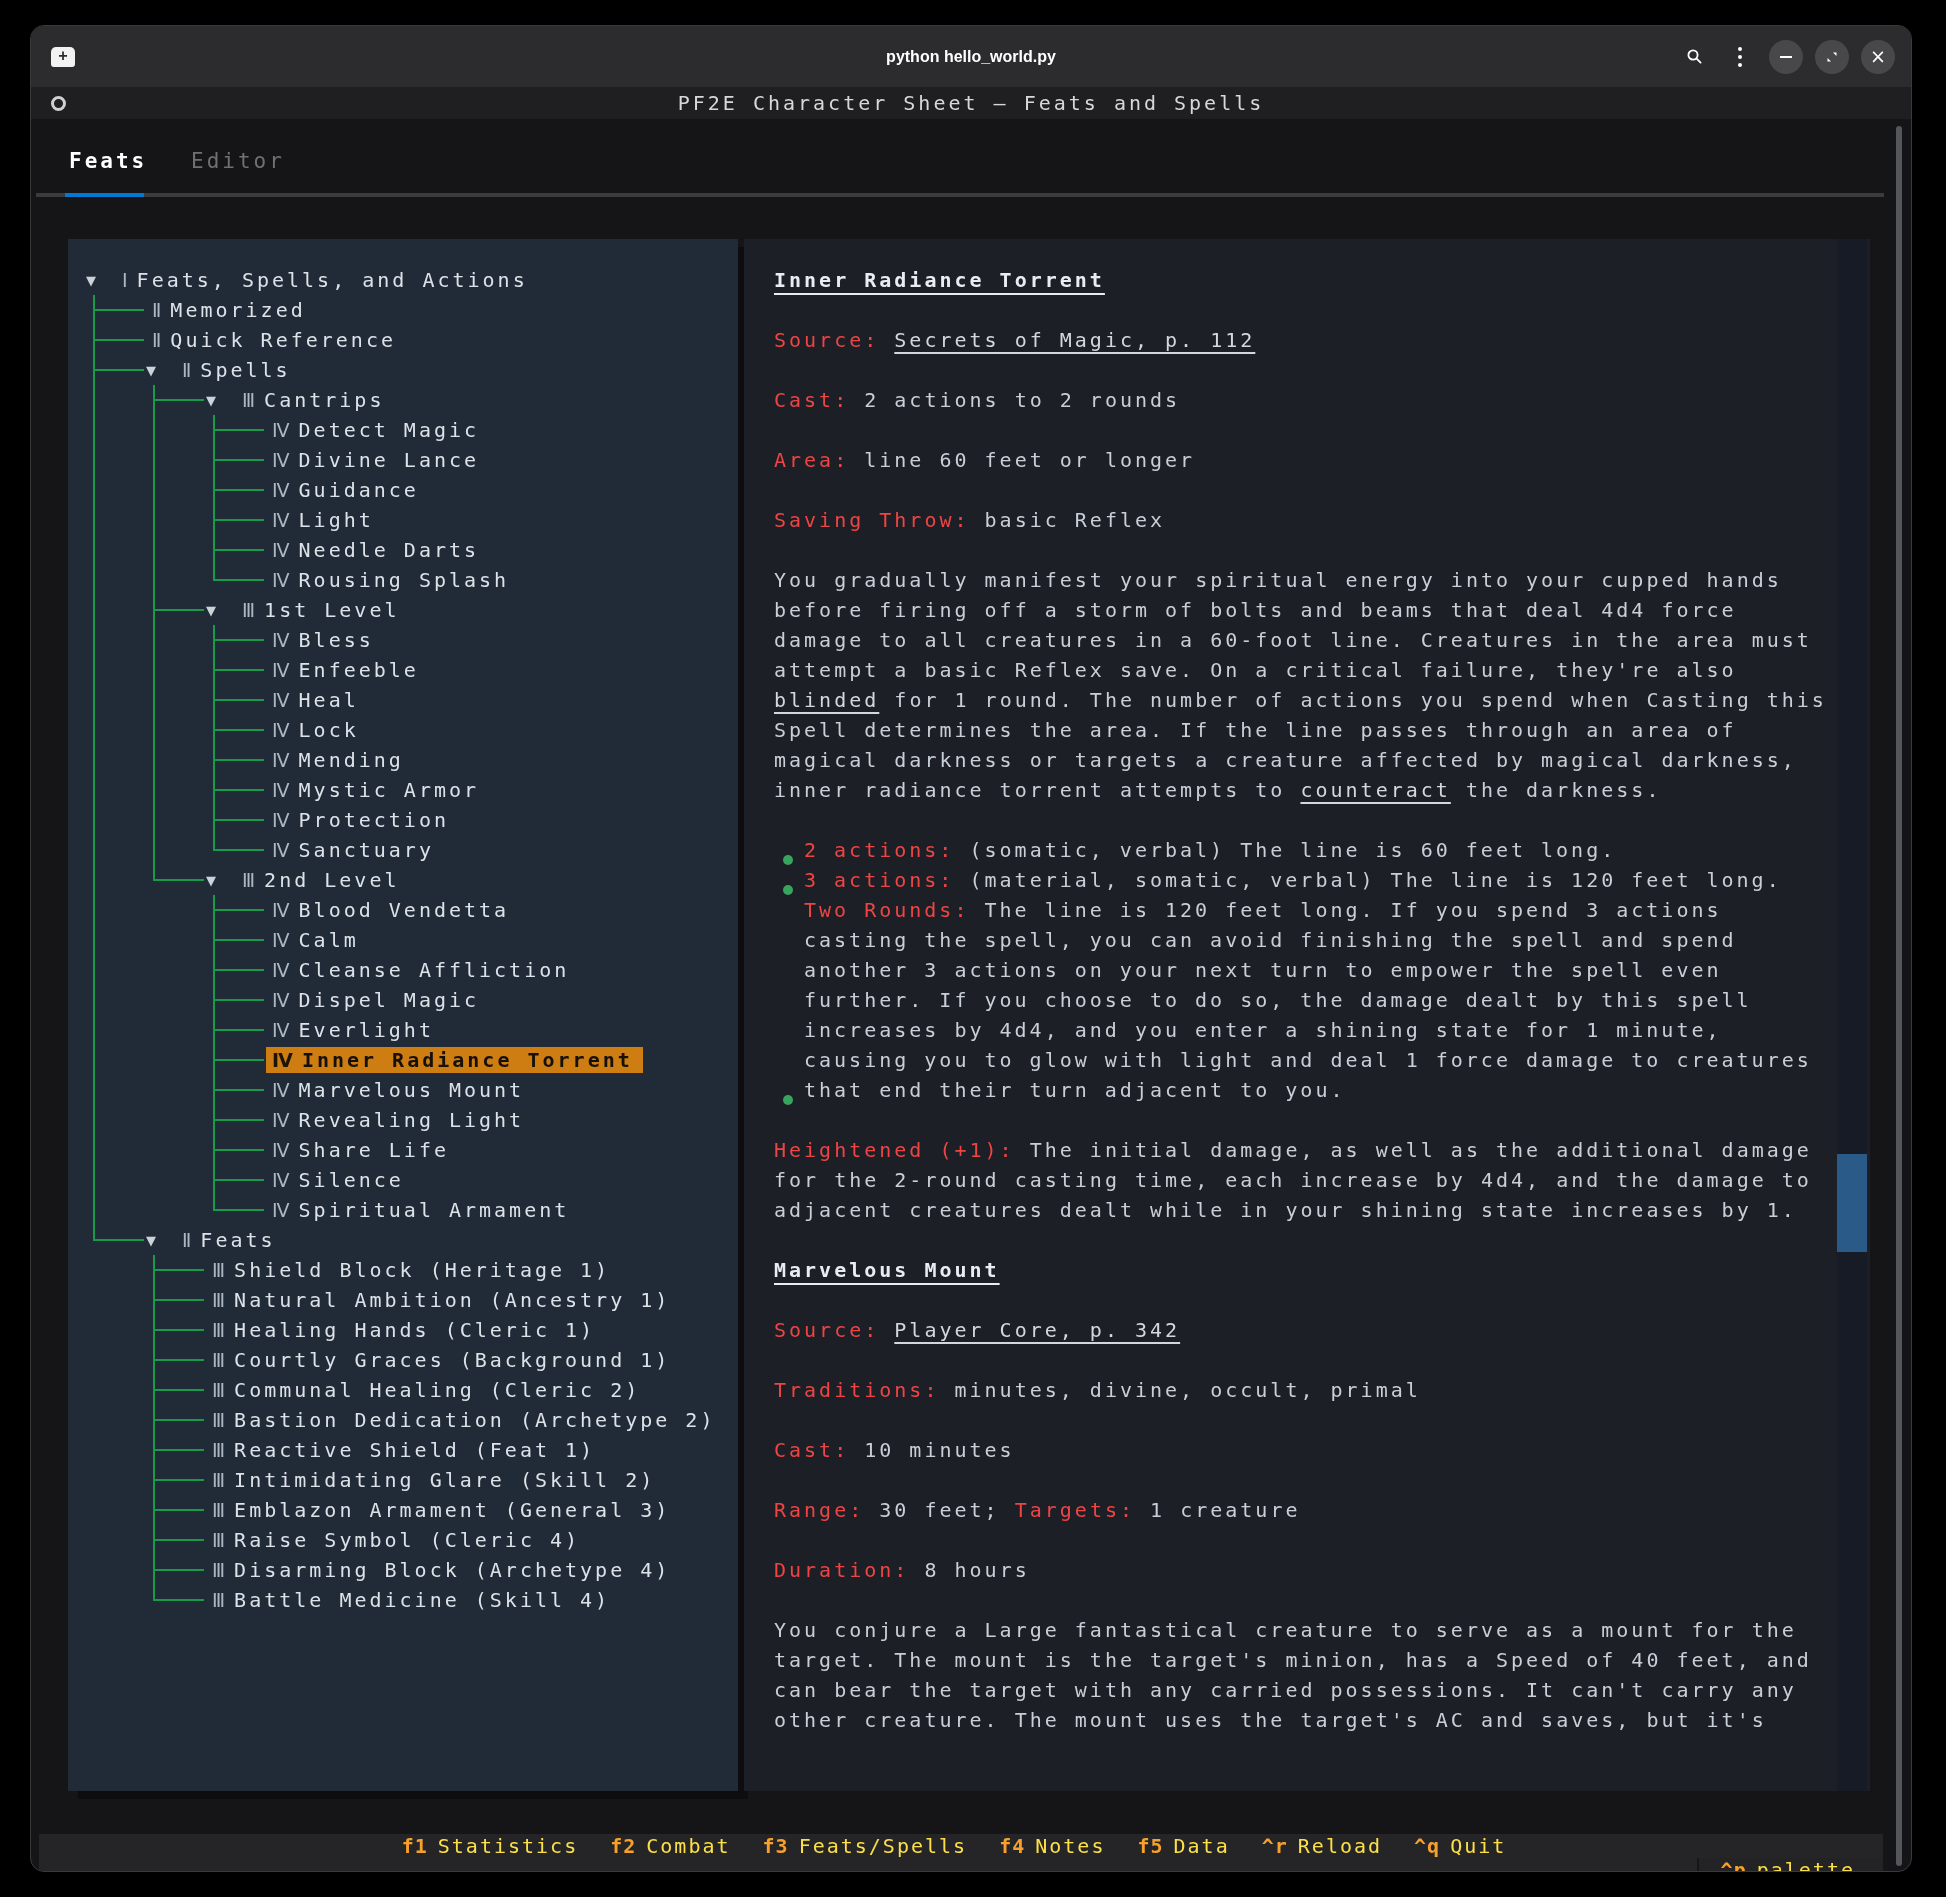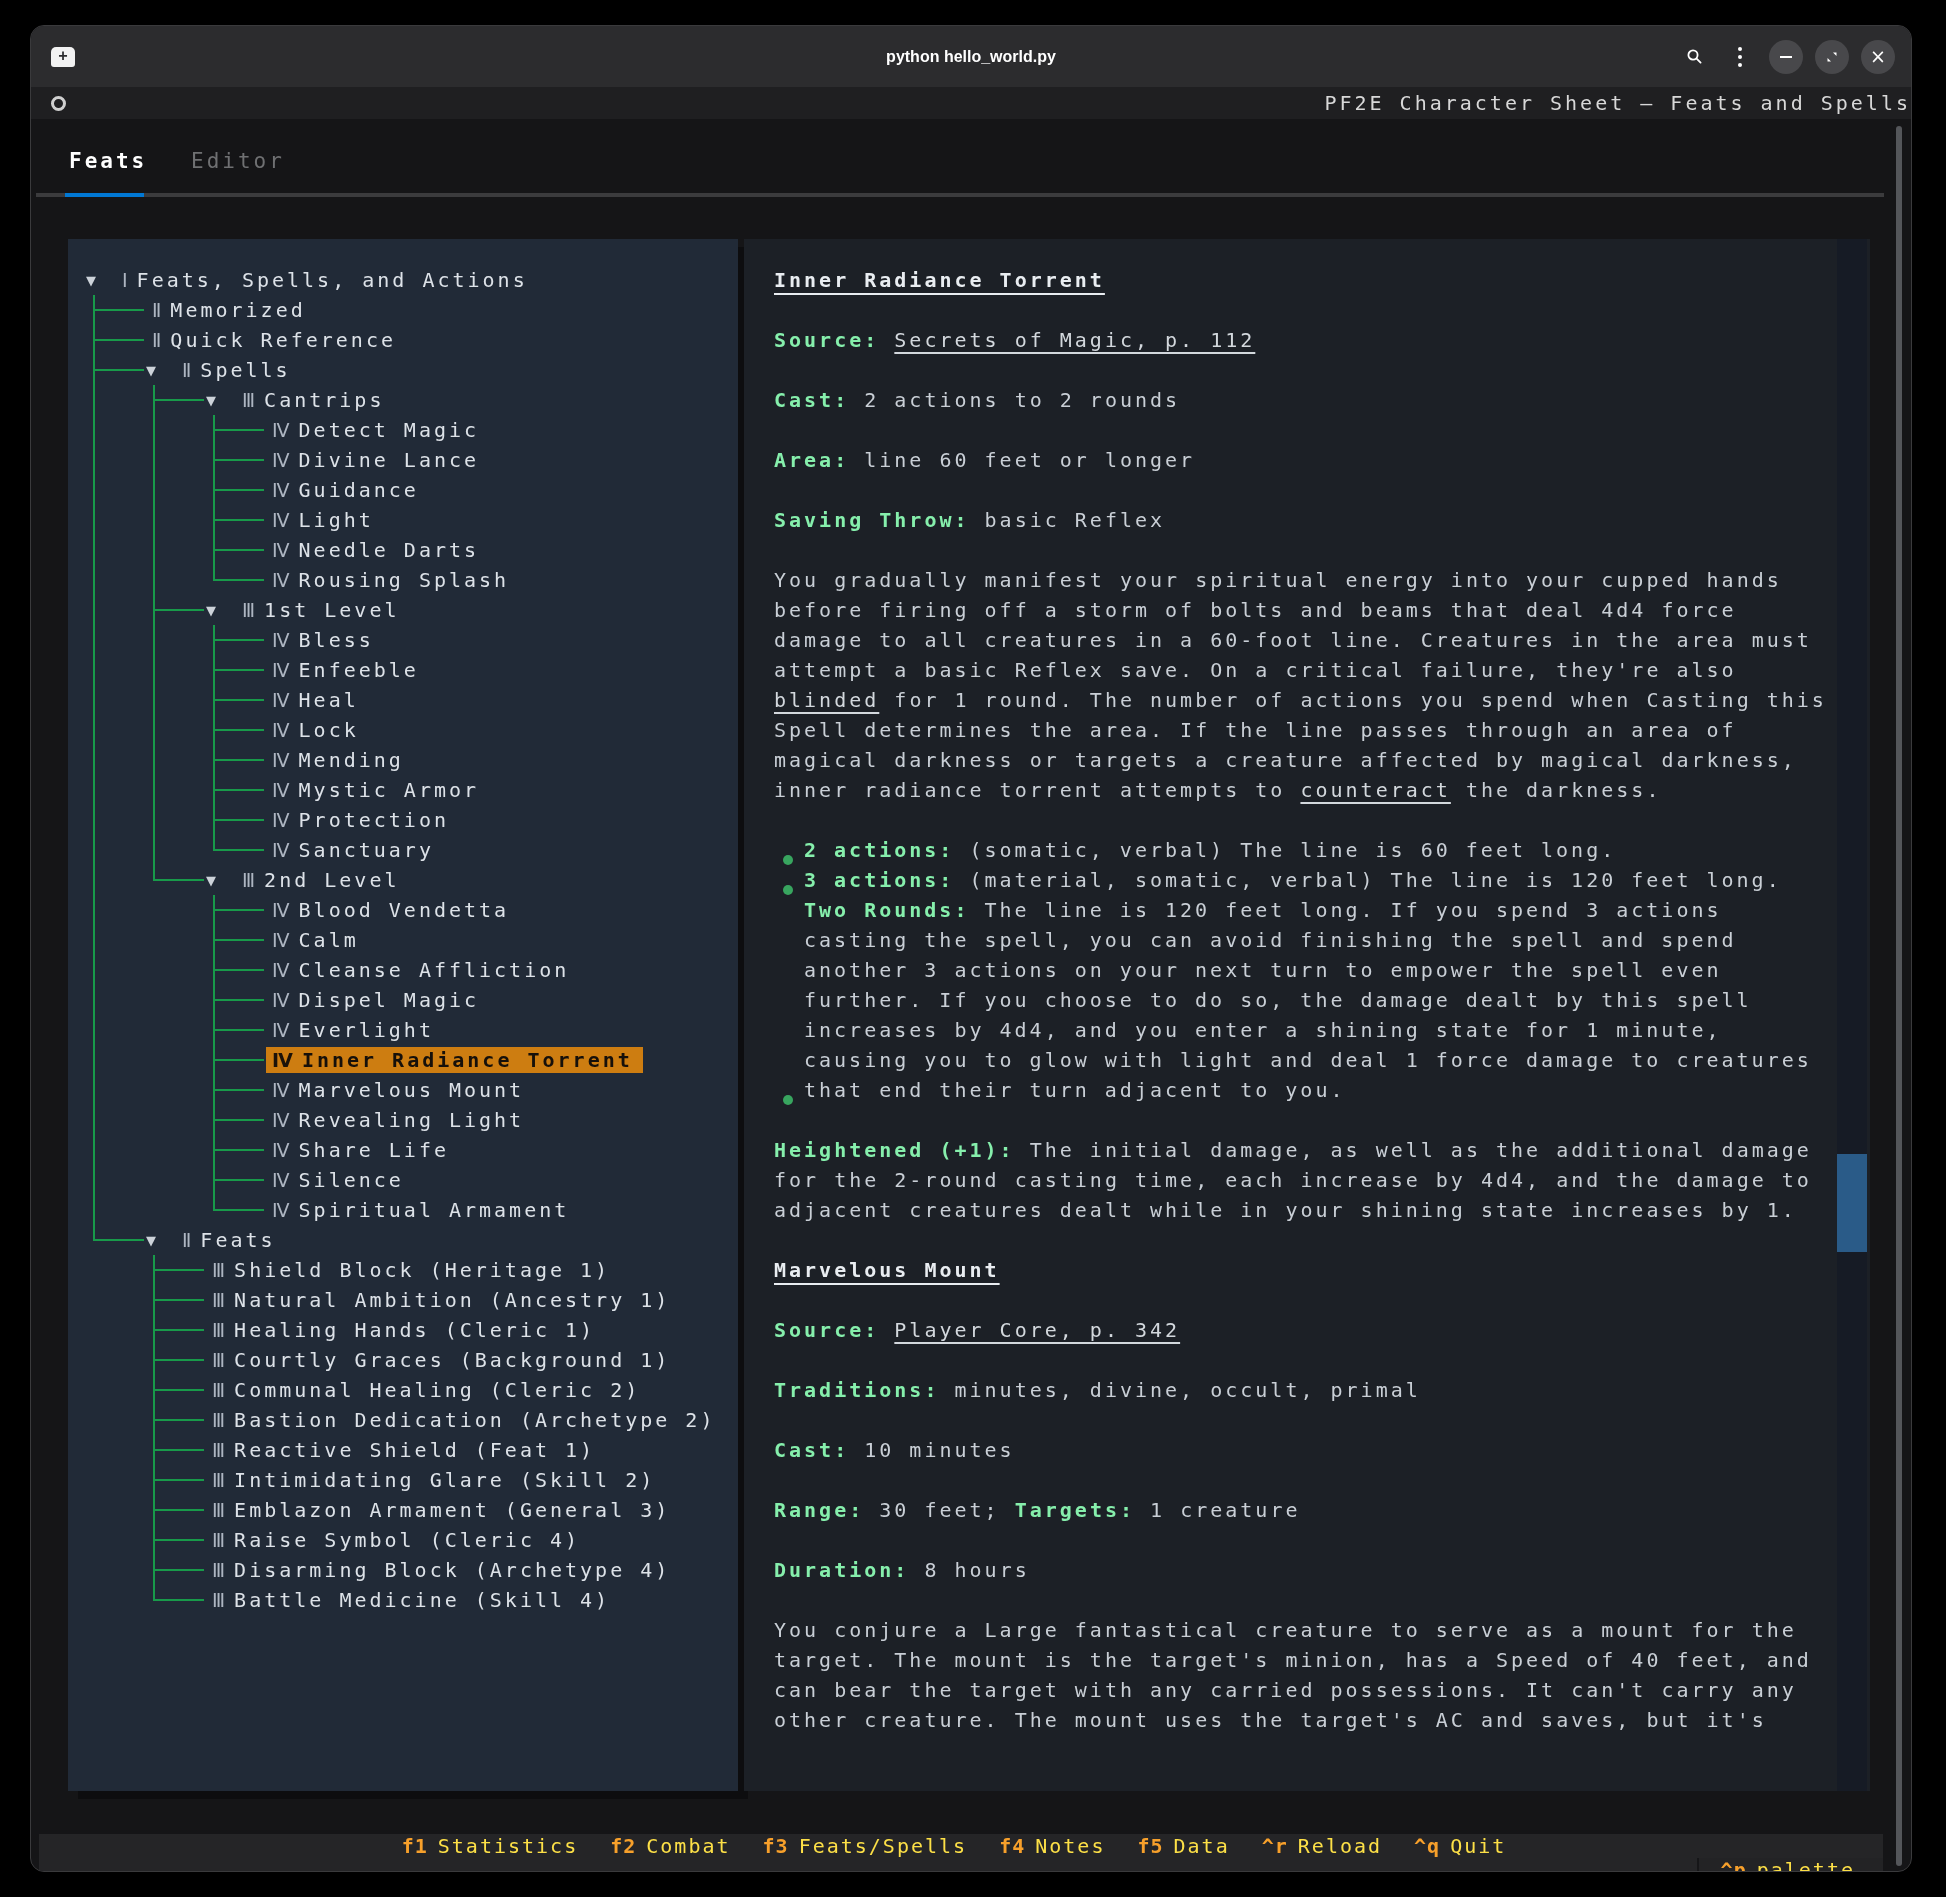--- a/index.html
+++ b/index.html
@@ -24,21 +24,21 @@
   .tb-controls { position:absolute; right:16px; display:flex; align-items:center; gap:12px; }
   .icon-btn { width:34px; height:34px; display:flex; align-items:center; justify-content:center; }
   .circle-btn { width:34px; height:34px; border-radius:50%; background:#48484b;
     display:flex; align-items:center; justify-content:center; color:#fff; }
   .kebab { display:flex; flex-direction:column; gap:4px; }
   .kebab i { width:4px; height:4px; border-radius:50%; background:#fff; }
   .min-bar { width:12px; height:2px; background:#fff; }
   .close-x { font-size:19px; color:#fff; font-family:"DejaVu Sans",sans-serif; line-height:1; }
   
   .app-header { position:relative; height:32px; background:#1f1f21; display:flex; align-items:center; }
-  .app-header-title { position:absolute; left:0; right:0; text-align:right; color:#d8d8d8;
+  .app-header-title { position:absolute; left:0; right:0; text-align:center; color:#d8d8d8;
     font-size:20px; letter-spacing:3px; }
   .ring-icon { position:absolute; left:20px; width:15px; height:15px; border:3px solid #cfcfcf; border-radius:50%; }
   
   .tabs-region { position:relative; height:80px; background:#151517; }
   .tab { position:absolute; top:30px; font-size:21px; letter-spacing:3px; }
   .tab.active { color:#ffffff; font-weight:bold; }
   .tab.inactive { color:#6f7072; }
   .tab-underline-track { position:absolute; left:5px; width:1848px; bottom:2px; height:4px; background:#3b3b3d; }
   .tab-underline-active { position:absolute; left:29px; width:79px; top:0; height:4px; background:#0178d4; }
   
@@ -58,21 +58,21 @@
   .tlabel { color:#dde2e8; font-size:20px; letter-spacing:3px; }
   .trow.selected .sel-wrap { background:#cd7d11; padding-right:10px; }
   .trow.selected .numeral { color:#1c1309; font-weight:bold; }
   .trow.selected .tlabel { color:#16100a; font-weight:bold; }
   
   .md-panel { position:absolute; left:713px; top:213px; width:1126px; height:1552px;
     background:#1c2026; padding:26px 0 0 30px; overflow:hidden; }
   .md-content { width:1063px; }
   .blk { margin:0 0 30px 0; font-size:20px; line-height:30px; letter-spacing:3px; color:#c9cfd6; }
   .blk.h2 { color:#e9edf1; font-weight:bold; text-decoration:underline; text-underline-offset:6px; }
-  .run-bold { color:#86efac; font-weight:bold; }
+  .run-bold { color:#ef4444; font-weight:normal; }
   .mdlink { color:#d3d8dd; text-decoration:underline; text-underline-offset:5px; cursor:pointer; }
   ul.blk { list-style:none; padding:0; }
   ul.blk li { display:flex;align-items:flex-end; }
   .dot { width:10px; height:10px; border-radius:50%; background:#38a55f; margin:10px 11px 0 9px; flex:none; }
   .li-text { flex:1; }
   .md-scrollbar { position:absolute; right:3px; top:0; width:30px; height:100%; background:#161b25; }
   .md-thumb { position:absolute; left:0; top:915px; width:30px; height:98px; background:#2a5b88; }
   .gtk-scrollbar { position:absolute; right:9px; top:100px; width:6px; height:1740px;
     background:#54565a; border-radius:3px; }
   

